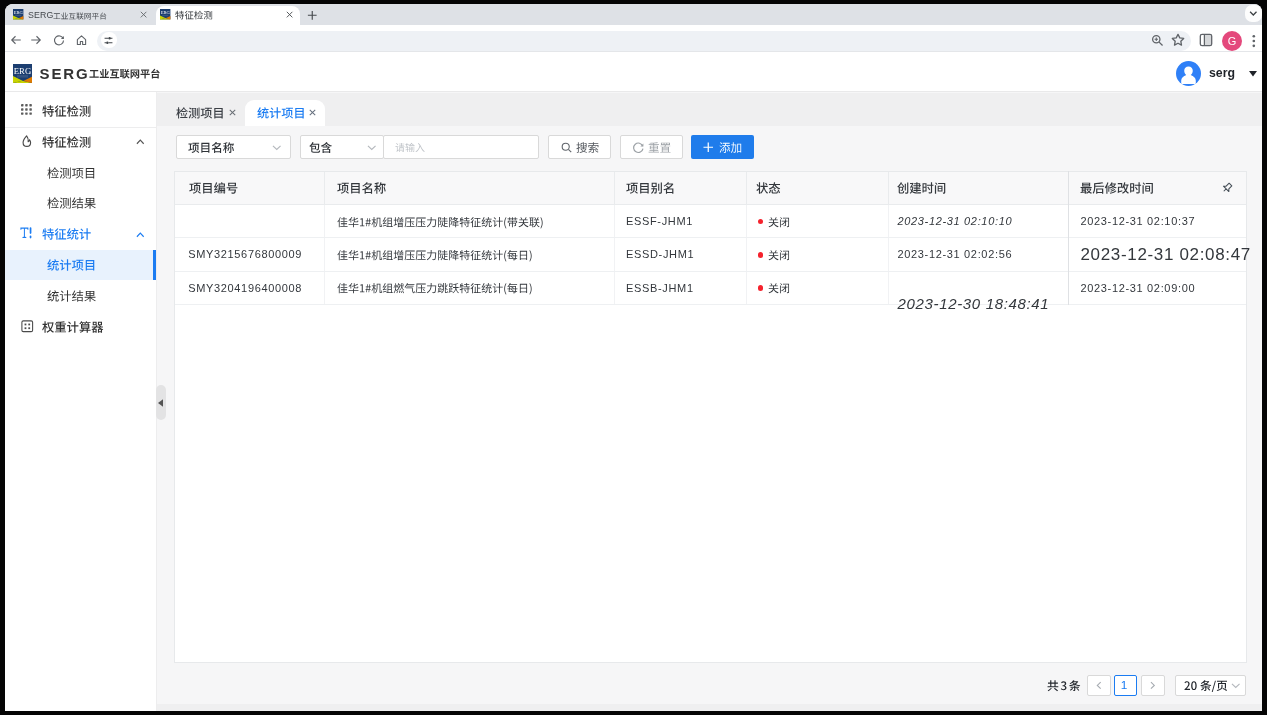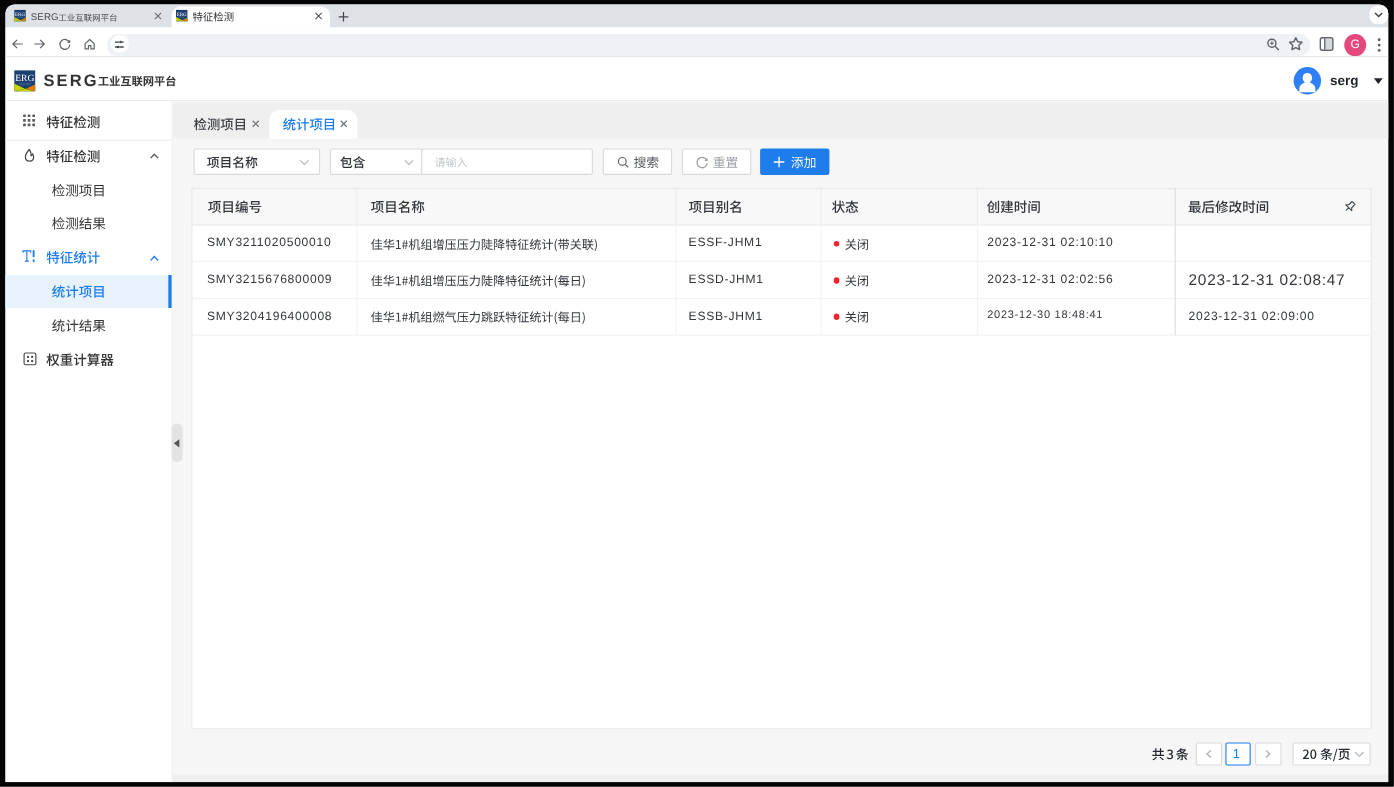--- a/index.html
+++ b/index.html
@@ -490,21 +490,20 @@
       <g transform="rotate(45 6 6)" stroke="#454e57" stroke-width="1.05" fill="none" stroke-linejoin="round">
         <path d="M4.1 1.1h3.8v4.2l1.9 1.9H2.2l1.9-1.9zM6 7.2v3.4"></path>
       </g>
     </svg>
 <div style="position:absolute;left:175px;top:237.3px;width:1071px;height:1px;background:#eef0f2;"></div>
 <div style="position:absolute;left:324px;top:205.0px;width:1px;height:32.3px;background:#f1f2f4;"></div>
 <div style="position:absolute;left:613.5px;top:205.0px;width:1px;height:32.3px;background:#f1f2f4;"></div>
 <div style="position:absolute;left:746px;top:205.0px;width:1px;height:32.3px;background:#f1f2f4;"></div>
 <div style="position:absolute;left:888px;top:205.0px;width:1px;height:32.3px;background:#f1f2f4;"></div>
 <div style="position:absolute;left:1068px;top:205.0px;width:1px;height:32.3px;background:#f1f2f4;"></div>
-<div style="position:absolute;left:188.2px;top:205.0px;height:33.3px;line-height:33.3px;white-space:nowrap;font-size:11px;letter-spacing:0.66px;color:#33373c;">SMY3211020500010</div>
 <svg class="tr" style="left:337.3px;top:214.5px" width="209" height="14">
       <g transform="translate(0,11.33) scale(0.011000)" fill="#33373c">
         <use href="#g4f73r" x="0"></use>
         <use href="#g534er" x="1000"></use>
         <use href="#g31r" x="2000"></use>
         <use href="#g23r" x="2555"></use>
         <use href="#g673ar" x="3110"></use>
         <use href="#g7ec4r" x="4110"></use>
         <use href="#g589er" x="5110"></use>
         <use href="#g538br" x="6110"></use>
@@ -524,21 +523,22 @@
       </g>
     </svg>
 <div style="position:absolute;left:626px;top:205.0px;height:33.3px;line-height:33.3px;white-space:nowrap;font-size:11px;letter-spacing:0.66px;color:#33373c;text-align:right;">ESSF-JHM1</div>
 <div style="position:absolute;left:757.5px;top:218.85px;width:5.6px;height:5.6px;background:#f5222d;border-radius:50%;"></div>
 <svg class="tr" style="left:768.0px;top:214.5px" width="24" height="14">
       <g transform="translate(0,11.33) scale(0.011000)" fill="#33373c">
         <use href="#g5173r" x="0"></use>
         <use href="#g95edr" x="1000"></use>
       </g>
     </svg>
-<div style="position:absolute;left:897.5px;top:205.0px;height:33.3px;line-height:33.3px;white-space:nowrap;font-size:11px;letter-spacing:0.66px;color:#33373c;">2023-12-31 02:10:10</div>
+<div style="position:absolute;left:897.5px;top:205.0px;height:33.3px;line-height:33.3px;white-space:nowrap;font-size:11px;letter-spacing:0.66px;color:#33373c;font-style:italic;">2023-12-31 02:10:10</div>
+<div style="position:absolute;left:1080.5px;top:205.0px;height:33.3px;line-height:33.3px;white-space:nowrap;font-size:11px;letter-spacing:0.66px;color:#33373c;">2023-12-31 02:10:37</div>
 <div style="position:absolute;left:175px;top:270.6px;width:1071px;height:1px;background:#eef0f2;"></div>
 <div style="position:absolute;left:324px;top:238.3px;width:1px;height:32.3px;background:#f1f2f4;"></div>
 <div style="position:absolute;left:613.5px;top:238.3px;width:1px;height:32.3px;background:#f1f2f4;"></div>
 <div style="position:absolute;left:746px;top:238.3px;width:1px;height:32.3px;background:#f1f2f4;"></div>
 <div style="position:absolute;left:888px;top:238.3px;width:1px;height:32.3px;background:#f1f2f4;"></div>
 <div style="position:absolute;left:1068px;top:238.3px;width:1px;height:32.3px;background:#f1f2f4;"></div>
 <div style="position:absolute;left:188.2px;top:238.3px;height:33.3px;line-height:33.3px;white-space:nowrap;font-size:11px;letter-spacing:0.66px;color:#33373c;text-align:center;">SMY3215676800009</div>
 <svg class="tr" style="left:337.3px;top:247.8px" width="198" height="14">
       <g transform="translate(0,11.33) scale(0.011000)" fill="#33373c">
         <use href="#g4f73r" x="0"></use>
@@ -565,21 +565,21 @@
     </svg>
 <div style="position:absolute;left:626px;top:238.3px;height:33.3px;line-height:33.3px;white-space:nowrap;font-size:11px;letter-spacing:0.66px;color:#33373c;text-align:right;">ESSD-JHM1</div>
 <div style="position:absolute;left:757.5px;top:252.15px;width:5.6px;height:5.6px;background:#f5222d;border-radius:50%;"></div>
 <svg class="tr" style="left:768.0px;top:247.8px" width="24" height="14">
       <g transform="translate(0,11.33) scale(0.011000)" fill="#33373c">
         <use href="#g5173r" x="0"></use>
         <use href="#g95edr" x="1000"></use>
       </g>
     </svg>
 <div style="position:absolute;left:897.5px;top:238.3px;height:33.3px;line-height:33.3px;white-space:nowrap;font-size:11px;letter-spacing:0.66px;color:#33373c;">2023-12-31 02:02:56</div>
-<div style="position:absolute;left:1080.5px;top:238.3px;height:33.3px;line-height:33.3px;white-space:nowrap;font-size:14px;letter-spacing:0.66px;color:#33373c;">2023-12-31 02:08:47</div>
+<div style="position:absolute;left:1080.5px;top:238.3px;height:33.3px;line-height:33.3px;white-space:nowrap;font-size:17px;letter-spacing:0.66px;color:#33373c;">2023-12-31 02:08:47</div>
 <div style="position:absolute;left:175px;top:303.90000000000003px;width:1071px;height:1px;background:#eef0f2;"></div>
 <div style="position:absolute;left:324px;top:271.6px;width:1px;height:32.3px;background:#f1f2f4;"></div>
 <div style="position:absolute;left:613.5px;top:271.6px;width:1px;height:32.3px;background:#f1f2f4;"></div>
 <div style="position:absolute;left:746px;top:271.6px;width:1px;height:32.3px;background:#f1f2f4;"></div>
 <div style="position:absolute;left:888px;top:271.6px;width:1px;height:32.3px;background:#f1f2f4;"></div>
 <div style="position:absolute;left:1068px;top:271.6px;width:1px;height:32.3px;background:#f1f2f4;"></div>
 <div style="position:absolute;left:188.2px;top:271.6px;height:33.3px;line-height:33.3px;white-space:nowrap;font-size:11px;letter-spacing:0.66px;color:#33373c;">SMY3204196400008</div>
 <svg class="tr" style="left:337.3px;top:281.1px" width="198" height="14">
       <g transform="translate(0,11.33) scale(0.011000)" fill="#33373c">
         <use href="#g4f73r" x="0"></use>
@@ -605,21 +605,21 @@
       </g>
     </svg>
 <div style="position:absolute;left:626px;top:271.6px;height:33.3px;line-height:33.3px;white-space:nowrap;font-size:11px;letter-spacing:0.66px;color:#33373c;">ESSB-JHM1</div>
 <div style="position:absolute;left:757.5px;top:285.45px;width:5.6px;height:5.6px;background:#f5222d;border-radius:50%;"></div>
 <svg class="tr" style="left:768.0px;top:281.1px" width="24" height="14">
       <g transform="translate(0,11.33) scale(0.011000)" fill="#33373c">
         <use href="#g5173r" x="0"></use>
         <use href="#g95edr" x="1000"></use>
       </g>
     </svg>
-<div style="position:absolute;left:897.5px;top:270px;height:33.3px;line-height:33.3px;white-space:nowrap;font-size:10px;letter-spacing:0.66px;color:#33373c;">2023-12-30 18:48:41</div>
+<div style="position:absolute;left:897.5px;top:287px;height:33.3px;line-height:33.3px;white-space:nowrap;font-size:15px;letter-spacing:0.66px;color:#33373c;font-style:italic;">2023-12-30 18:48:41</div>
 <div style="position:absolute;left:1080.5px;top:271.6px;height:33.3px;line-height:33.3px;white-space:nowrap;font-size:11px;letter-spacing:0.66px;color:#33373c;text-align:right;">2023-12-31 02:09:00</div>
 <div style="position:absolute;left:1068px;top:171px;width:1px;height:133.89999999999998px;background:#dfe1e4;"></div>
 <svg class="tr" style="left:1046.5px;top:677.8px" width="36" height="15">
       <g transform="translate(0,12.15) scale(0.011800)" fill="#24282e">
         <use href="#g5171m" x="0"></use>
         <use href="#g33m" x="1140"></use>
         <use href="#g6761m" x="1850"></use>
       </g>
     </svg>
 <div style="position:absolute;left:1086.5px;top:675.0px;width:24px;height:21px;background:#fff;border:1px solid #d9d9d9;border-radius:2px;box-sizing:border-box;"></div>

